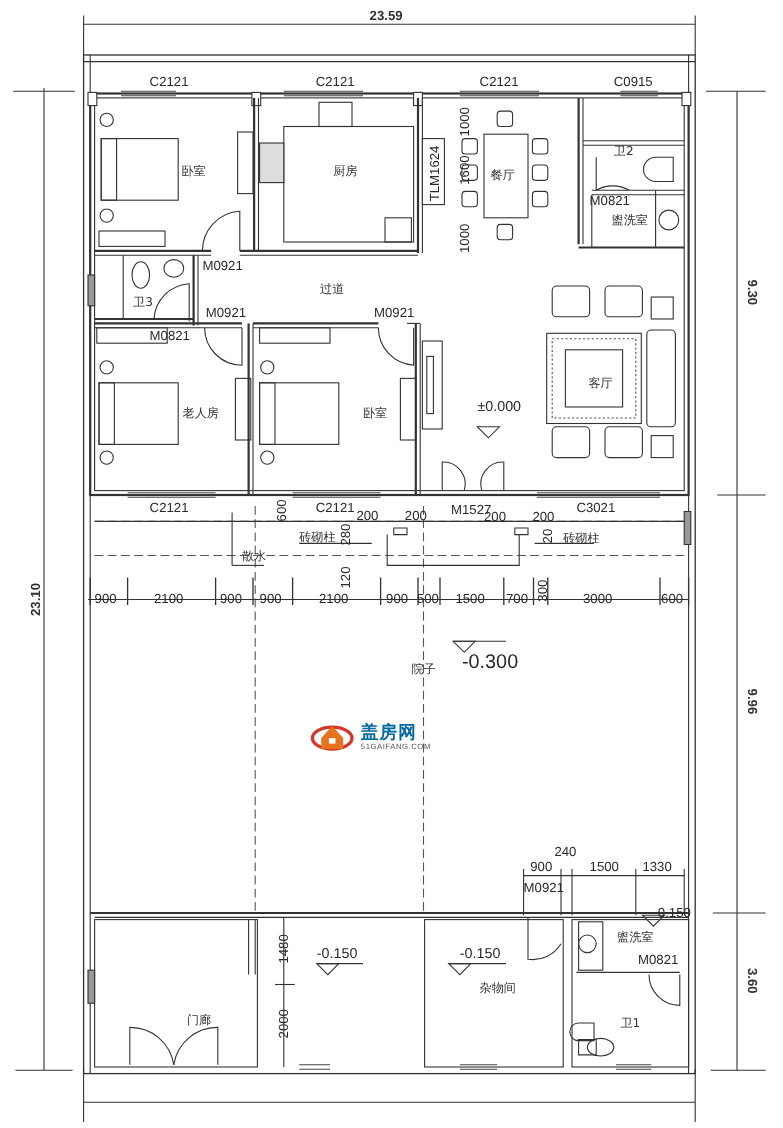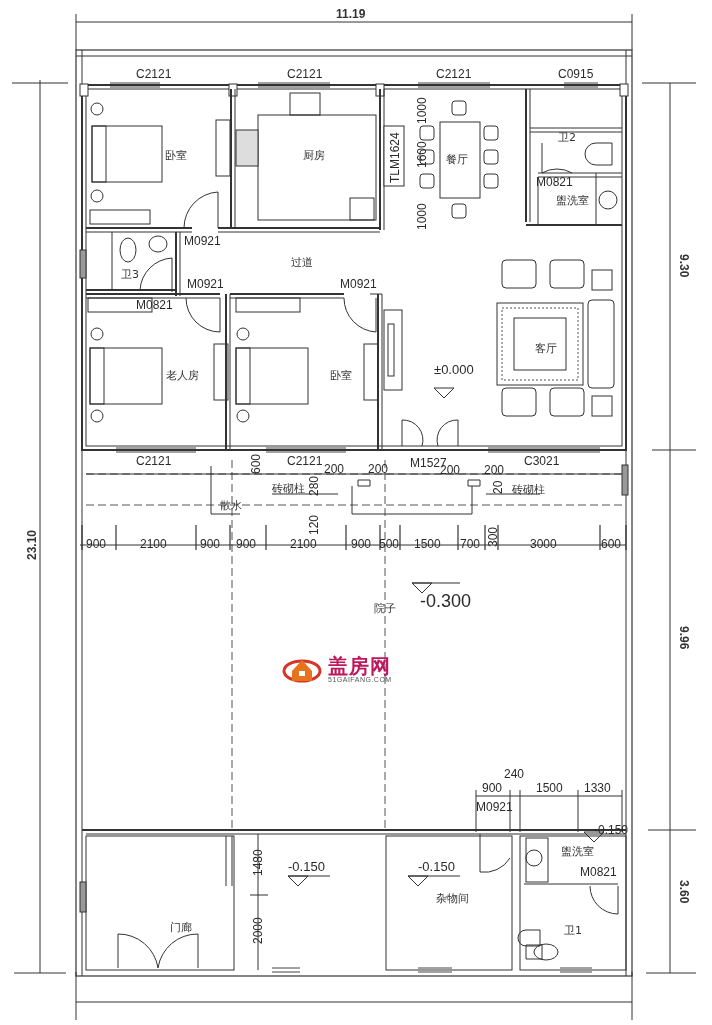--- a/index.html
+++ b/index.html
@@ -7,21 +7,21 @@
   svg{position:absolute;left:0;top:0;}
   .lbl{position:absolute;font-size:12px;line-height:12px;white-space:nowrap;color:#333;}
   .cn{font-size:11px;font-family:"DejaVu Sans",sans-serif;}
   .dim{font-size:12px;color:#2a2a2a;}
   .bold{font-weight:bold;font-size:12px;}
   .vert{transform:rotate(-90deg);transform-origin:left top;}
   .vert90{transform:rotate(90deg);transform-origin:left top;}
   .logo{position:absolute;left:282px;top:655px;display:flex;align-items:center;}
   .logo-mark{width:40px;height:28px;position:relative;}
   .logo-text{margin-left:6px;display:flex;flex-direction:column;}
-  .logo-cn{font-size:20px;font-weight:bold;color:#be185d;font-family:"DejaVu Sans",sans-serif;line-height:20px;letter-spacing:1px;}
+  .logo-cn{font-size:16px;font-weight:bold;color:#0369a1;font-family:"DejaVu Sans",sans-serif;line-height:20px;letter-spacing:1px;}
   .logo-en{font-size:7px;color:#555;letter-spacing:0.5px;}
 </style>
 </head>
 <body>
 
 <svg width="712" height="1025" viewBox="0 0 712 1025">
   <g stroke="#333" fill="none" stroke-width="1">
 
     <line x1="76" y1="22" x2="632" y2="22"></line>
     <line x1="76" y1="14" x2="76" y2="50"></line>
@@ -262,21 +262,21 @@
       <line x1="560" y1="968" x2="592" y2="968"></line>
         <line x1="560" y1="972" x2="592" y2="972"></line>
     </g>
 
     <rect x="80" y="250" width="6" height="28" fill="#999"></rect>
     <rect x="622" y="465" width="6" height="30" fill="#999"></rect>
     <rect x="80" y="882" width="6" height="30" fill="#999"></rect>
   </g>
 </svg>
 
-<span class="lbl bold" style="left:336px;top:8px;">11.19</span>
+<span class="lbl bold" style="left:336px;top:8px;">23.59</span>
 <span class="lbl bold vert" style="left:26px;top:560px;">23.10</span>
 <span class="lbl bold vert90" style="left:690px;top:254px;">9.30</span>
 <span class="lbl bold vert90" style="left:690px;top:626px;">9.96</span>
 <span class="lbl bold vert90" style="left:690px;top:880px;">3.60</span>
 
 <span class="lbl dim" style="left:136px;top:68px;">C2121</span>
 <span class="lbl dim" style="left:287px;top:68px;">C2121</span>
 <span class="lbl dim" style="left:436px;top:68px;">C2121</span>
 <span class="lbl dim" style="left:558px;top:68px;">C0915</span>
 <span class="lbl dim" style="left:136px;top:455px;">C2121</span>

